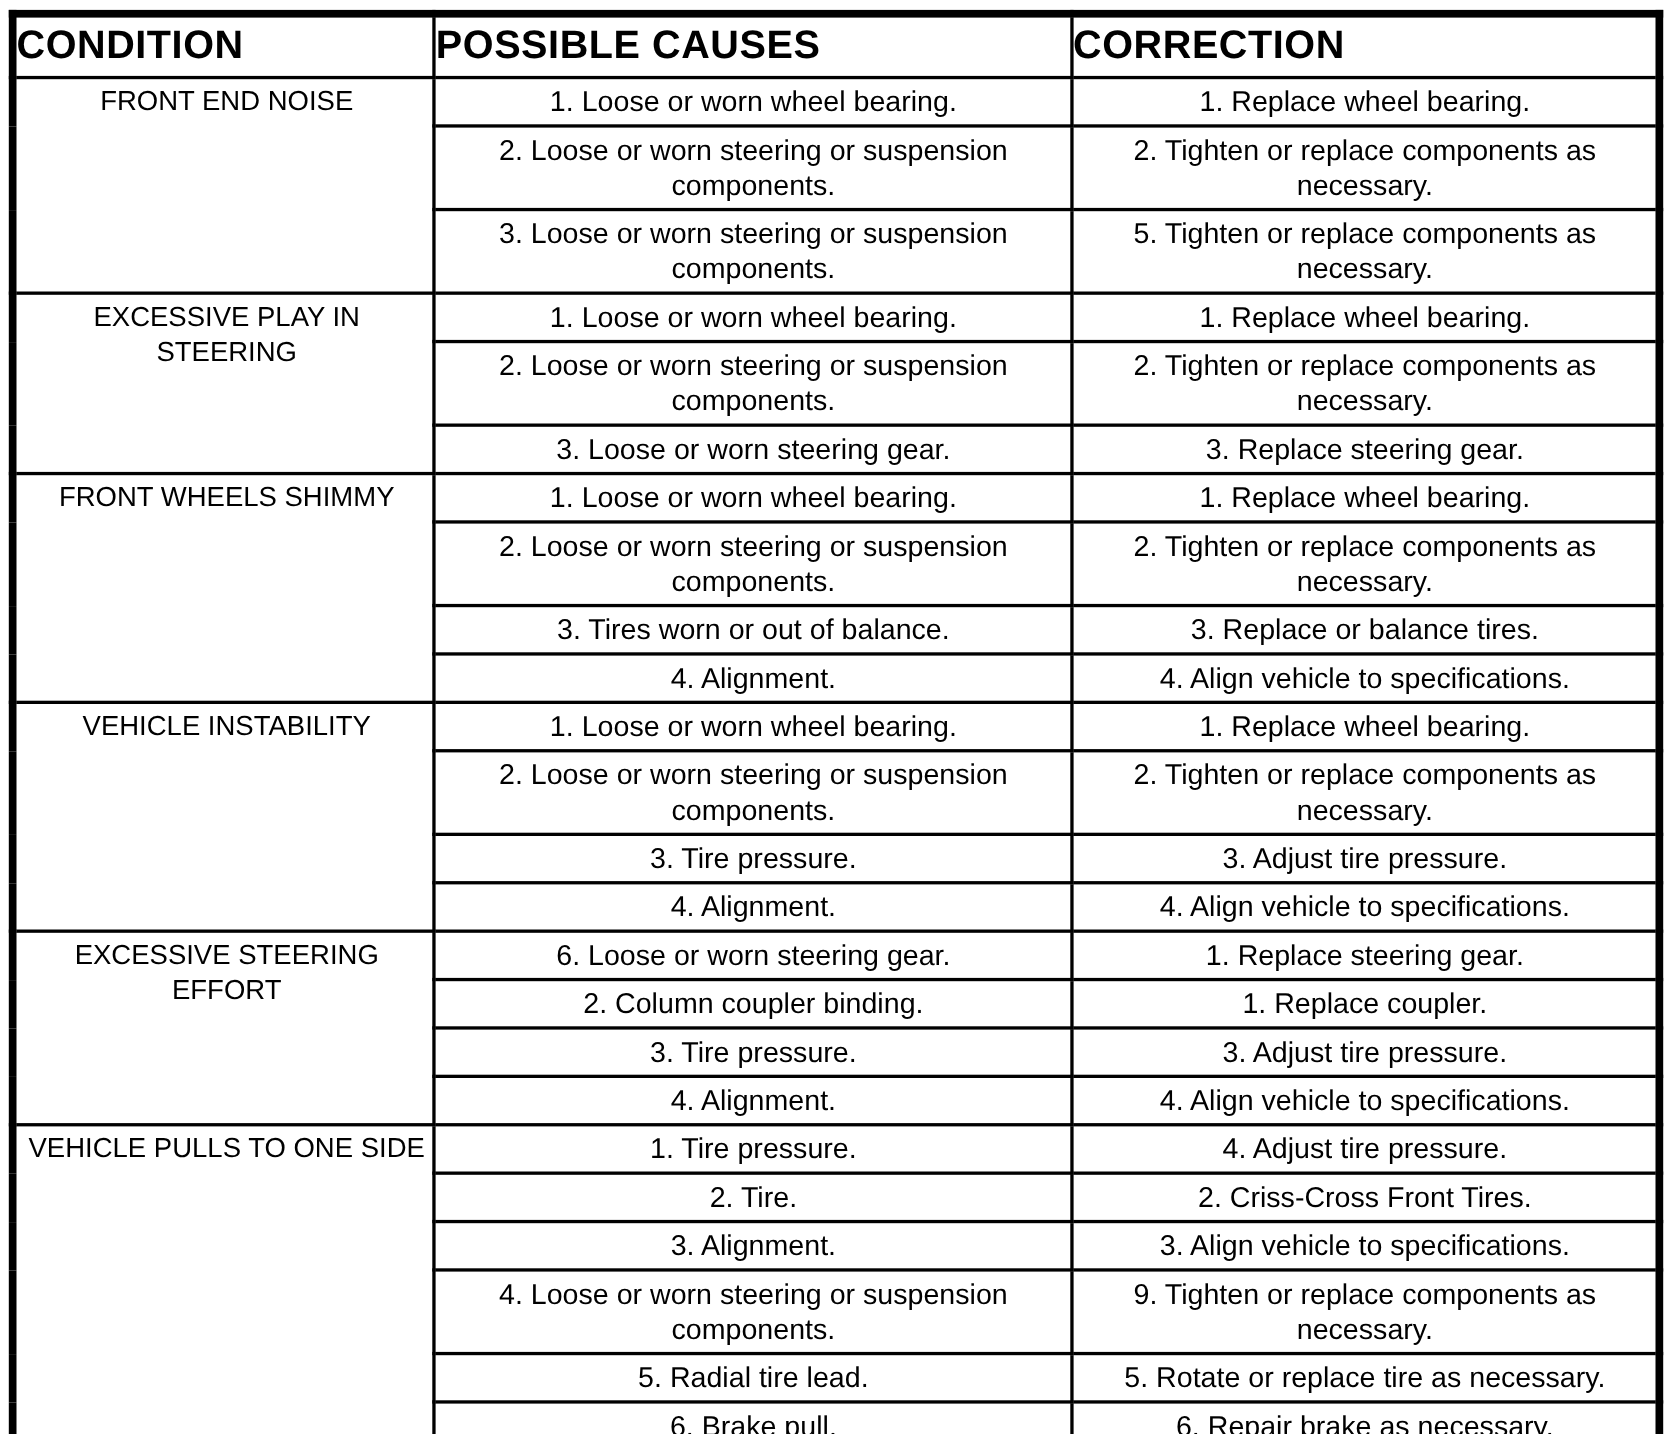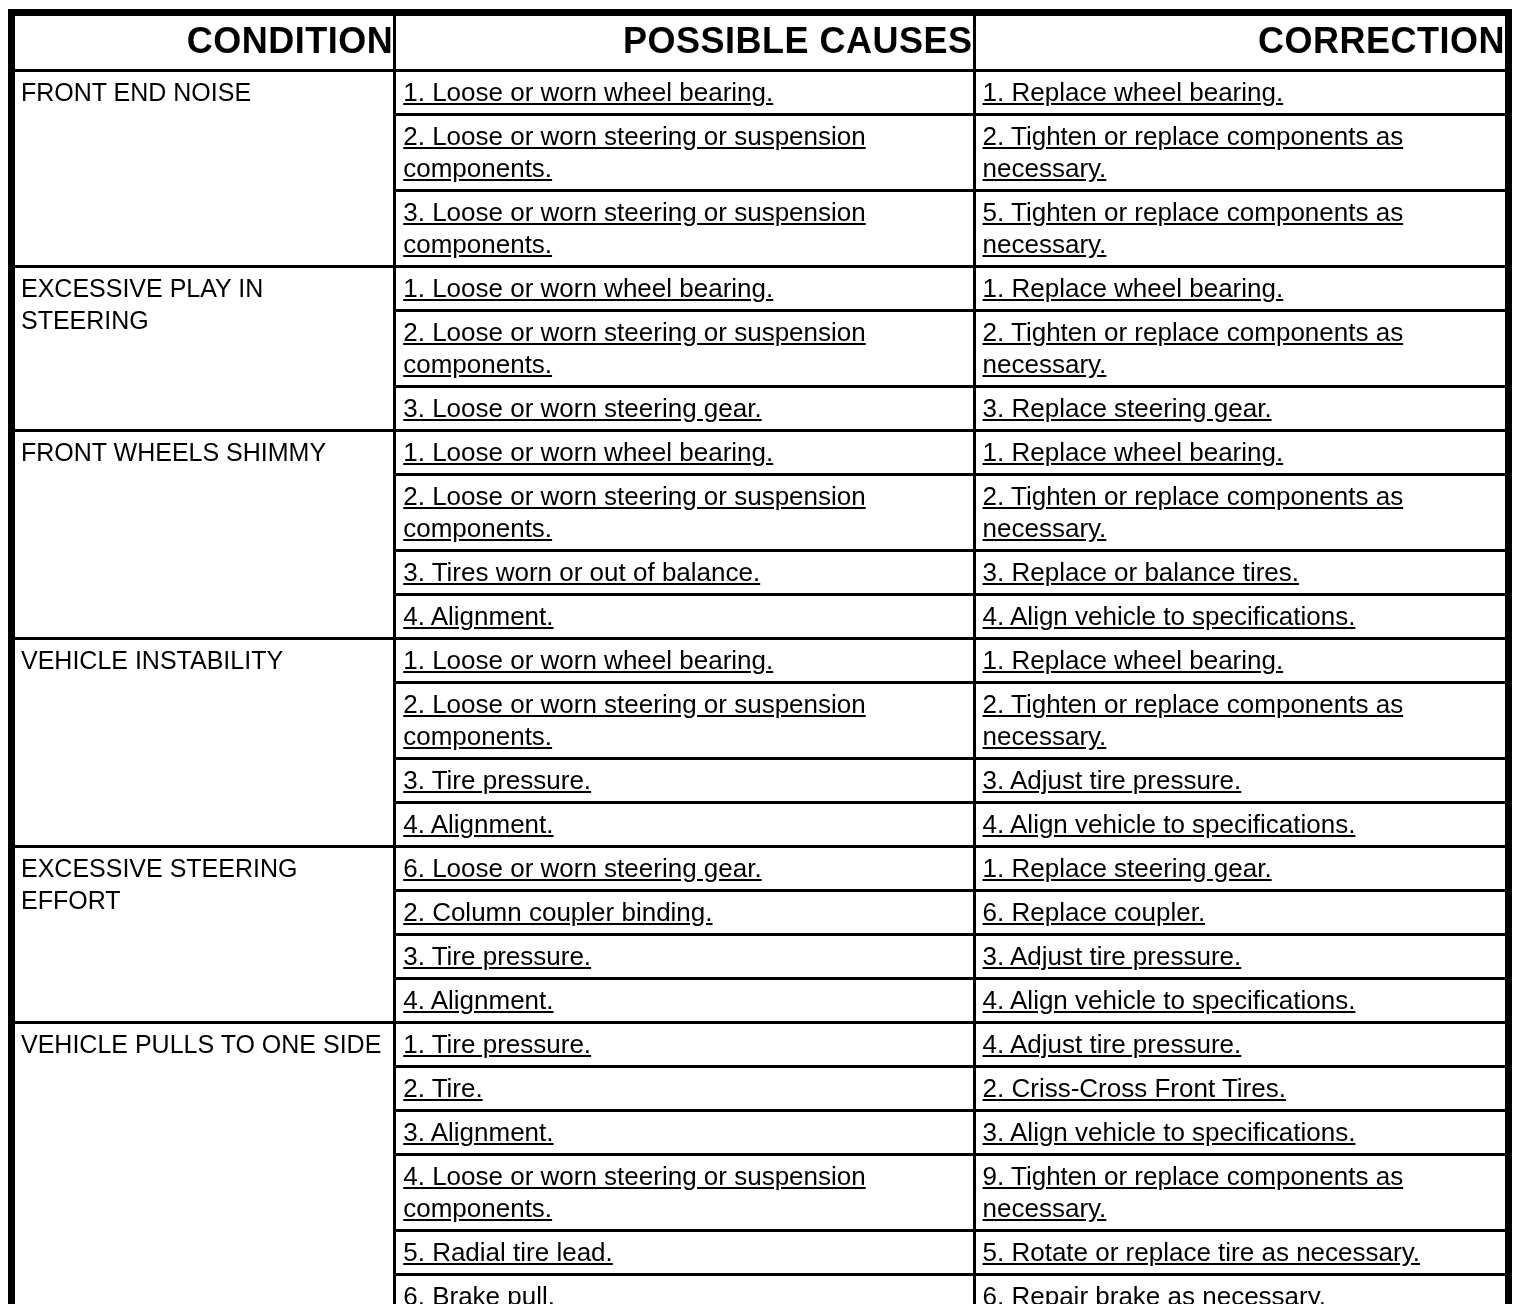--- a/index.html
+++ b/index.html
@@ -25,39 +25,38 @@
   col.c-cause      { width: 38.7%; }
   col.c-correction { width: 35.7%; }
   th, td {
     border: 3px solid #000000;
     vertical-align: top;
     background: #ffffff;
   }
   th.hdr {
     font-size: 36px;
     font-weight: bold;
-    text-align: right;
+    text-align: left;
     padding: 4px 0 7px 0;
     letter-spacing: 0.5px;
     line-height: 42px;
   }
   td {
     font-size: 26px;
     line-height: 32px;
     padding: 4px 6px 4px 7px;
-    text-align: left;
+    text-align: center;
   }
   td.condition-cell {
     font-size: 25px;
     padding: 4px 2px 4px 6px;
   }
   td.cause-cell, td.correction-cell {
     padding-top: 4px;
     padding-bottom: 5px;
-    text-decoration: underline;
   }
 </style>
 </head>
 <body>
 
 <div class="page">
   <table class="diag">
     <colgroup>
       <col class="c-condition">
       <col class="c-cause">
@@ -131,21 +130,21 @@
           <td class="cause-cell">4. Alignment.</td>
           <td class="correction-cell">4. Align vehicle to specifications.</td>
         </tr>
         <tr>
           <td class="condition-cell" rowspan="4">EXCESSIVE STEERING EFFORT</td>
           <td class="cause-cell">6. Loose or worn steering gear.</td>
           <td class="correction-cell">1. Replace steering gear.</td>
         </tr>
         <tr>
           <td class="cause-cell">2. Column coupler binding.</td>
-          <td class="correction-cell">6. Replace coupler.</td>
+          <td class="correction-cell">1. Replace coupler.</td>
         </tr>
         <tr>
           <td class="cause-cell">3. Tire pressure.</td>
           <td class="correction-cell">3. Adjust tire pressure.</td>
         </tr>
         <tr>
           <td class="cause-cell">4. Alignment.</td>
           <td class="correction-cell">4. Align vehicle to specifications.</td>
         </tr>
         <tr>

